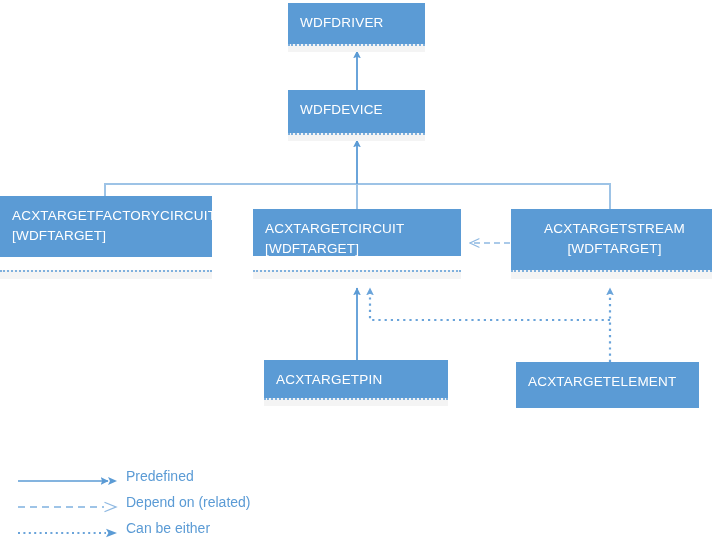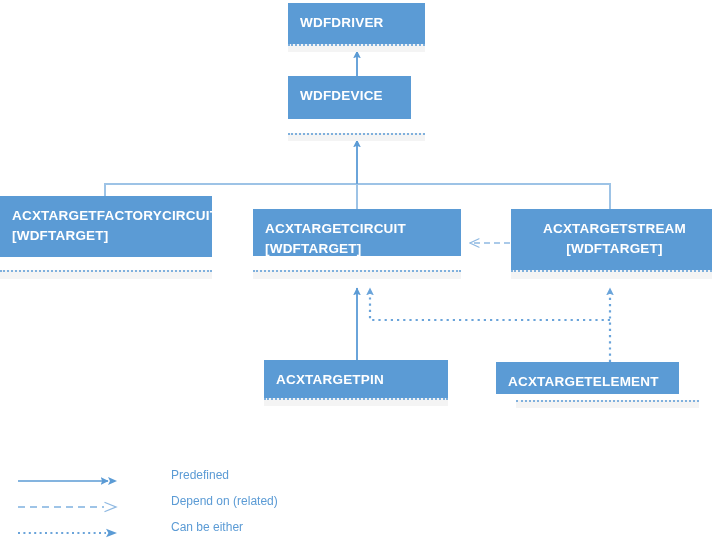--- a/index.html
+++ b/index.html
@@ -27,21 +27,20 @@
   .node {
     position: absolute;
     box-sizing: border-box;
     background: #5B9BD5;
     color: #ffffff;
     font-size: 13.5px;
     line-height: 20px;
     letter-spacing: 0.2px;
     padding: 10px 6px 0 12px;
     z-index: 3;
-    font-weight: bold;
   }
   .node .ln {
     display: block;
     white-space: nowrap;
   }
   
   .shadow {
     position: absolute;
     box-sizing: border-box;
     background: #f4f4f4;
@@ -49,24 +48,23 @@
     z-index: 1;
   }
   .legend-row {
     position: absolute;
     height: 18px;
   }
   .legend-label {
     position: absolute;
     left: 126px;
     top: -4px;
-    font-size: 12px;
+    font-size: 14px;
     color: #5B9BD5;
     white-space: nowrap;
-    margin-left: 45px;
   }
 </style>
 </head>
 <body>
 
 <div id="canvas">
 
   <svg id="edges" viewBox="0 0 712 541" xmlns="http://www.w3.org/2000/svg">
     <defs>
       <marker id="arrowFilled" markerWidth="9" markerHeight="9" refX="7.4" refY="4.5" orient="auto" markerUnits="userSpaceOnUse">
@@ -117,21 +115,21 @@
   <div class="shadow" style="left:0px;   top:270px; width:212px; height:9px;"></div>
   <div class="shadow" style="left:253px; top:270px; width:208px; height:9px;"></div>
   <div class="shadow" style="left:511px; top:270px; width:201px; height:9px;"></div>
   <div class="shadow" style="left:264px; top:398px; width:184px; height:8px;"></div>
   <div class="shadow" style="left:516px; top:400px; width:183px; height:8px;"></div>
 
   <div class="node" style="left:288px; top:3px; width:137px; height:41px;">
     <span class="ln">WDFDRIVER</span>
   </div>
 
-  <div class="node" style="left:288px; top:76px; width:123px; height:43px;">
+  <div class="node" style="left:288px; top:90px; width:137px; height:43px;">
     <span class="ln">WDFDEVICE</span>
   </div>
 
   <div class="node" style="left:0px; top:196px; width:212px; height:61px;">
     <span class="ln">ACXTARGETFACTORYCIRCUIT</span>
     <span class="ln">[WDFTARGET]</span>
   </div>
 
   <div class="node" style="left:253px; top:209px; width:208px; height:47px;">
     <span class="ln">ACXTARGETCIRCUIT</span>
@@ -140,21 +138,21 @@
 
   <div class="node" style="left:511px; top:209px; width:201px; height:61px;text-align:center;">
     <span class="ln">ACXTARGETSTREAM</span>
     <span class="ln">[WDFTARGET]</span>
   </div>
 
   <div class="node" style="left:264px; top:360px; width:184px; height:38px;">
     <span class="ln">ACXTARGETPIN</span>
   </div>
 
-  <div class="node" style="left:496px; top:362px; width:183px; height:32px;">
+  <div class="node" style="left:516px; top:362px; width:183px; height:46px;">
     <span class="ln">ACXTARGETELEMENT</span>
   </div>
 
   <div class="legend-row" style="left:0px; top:472px; width:300px;">
     <svg width="130" height="18" viewBox="0 0 130 18" xmlns="http://www.w3.org/2000/svg">
       <line x1="18" y1="9" x2="108" y2="9" stroke="#5B9BD5" stroke-width="1.6" marker-end="url(#arrowFilled)"></line>
       <path d="M108,5 L117,9 L108,13 L110,9 Z" fill="#5B9BD5"></path>
     </svg>
     <span class="legend-label">Predefined</span>
   </div>

